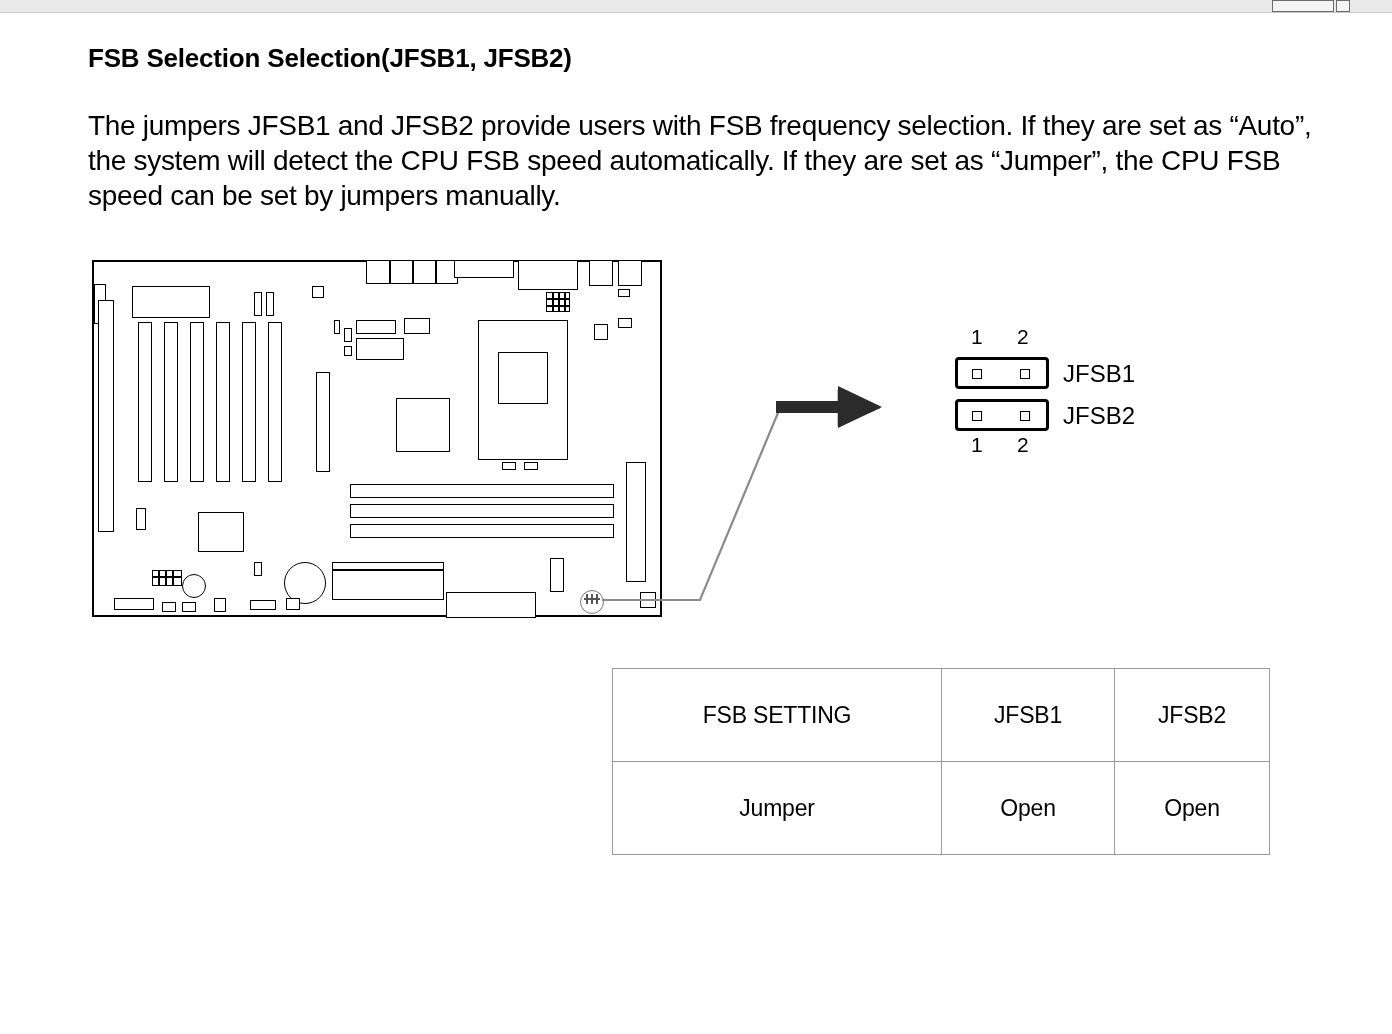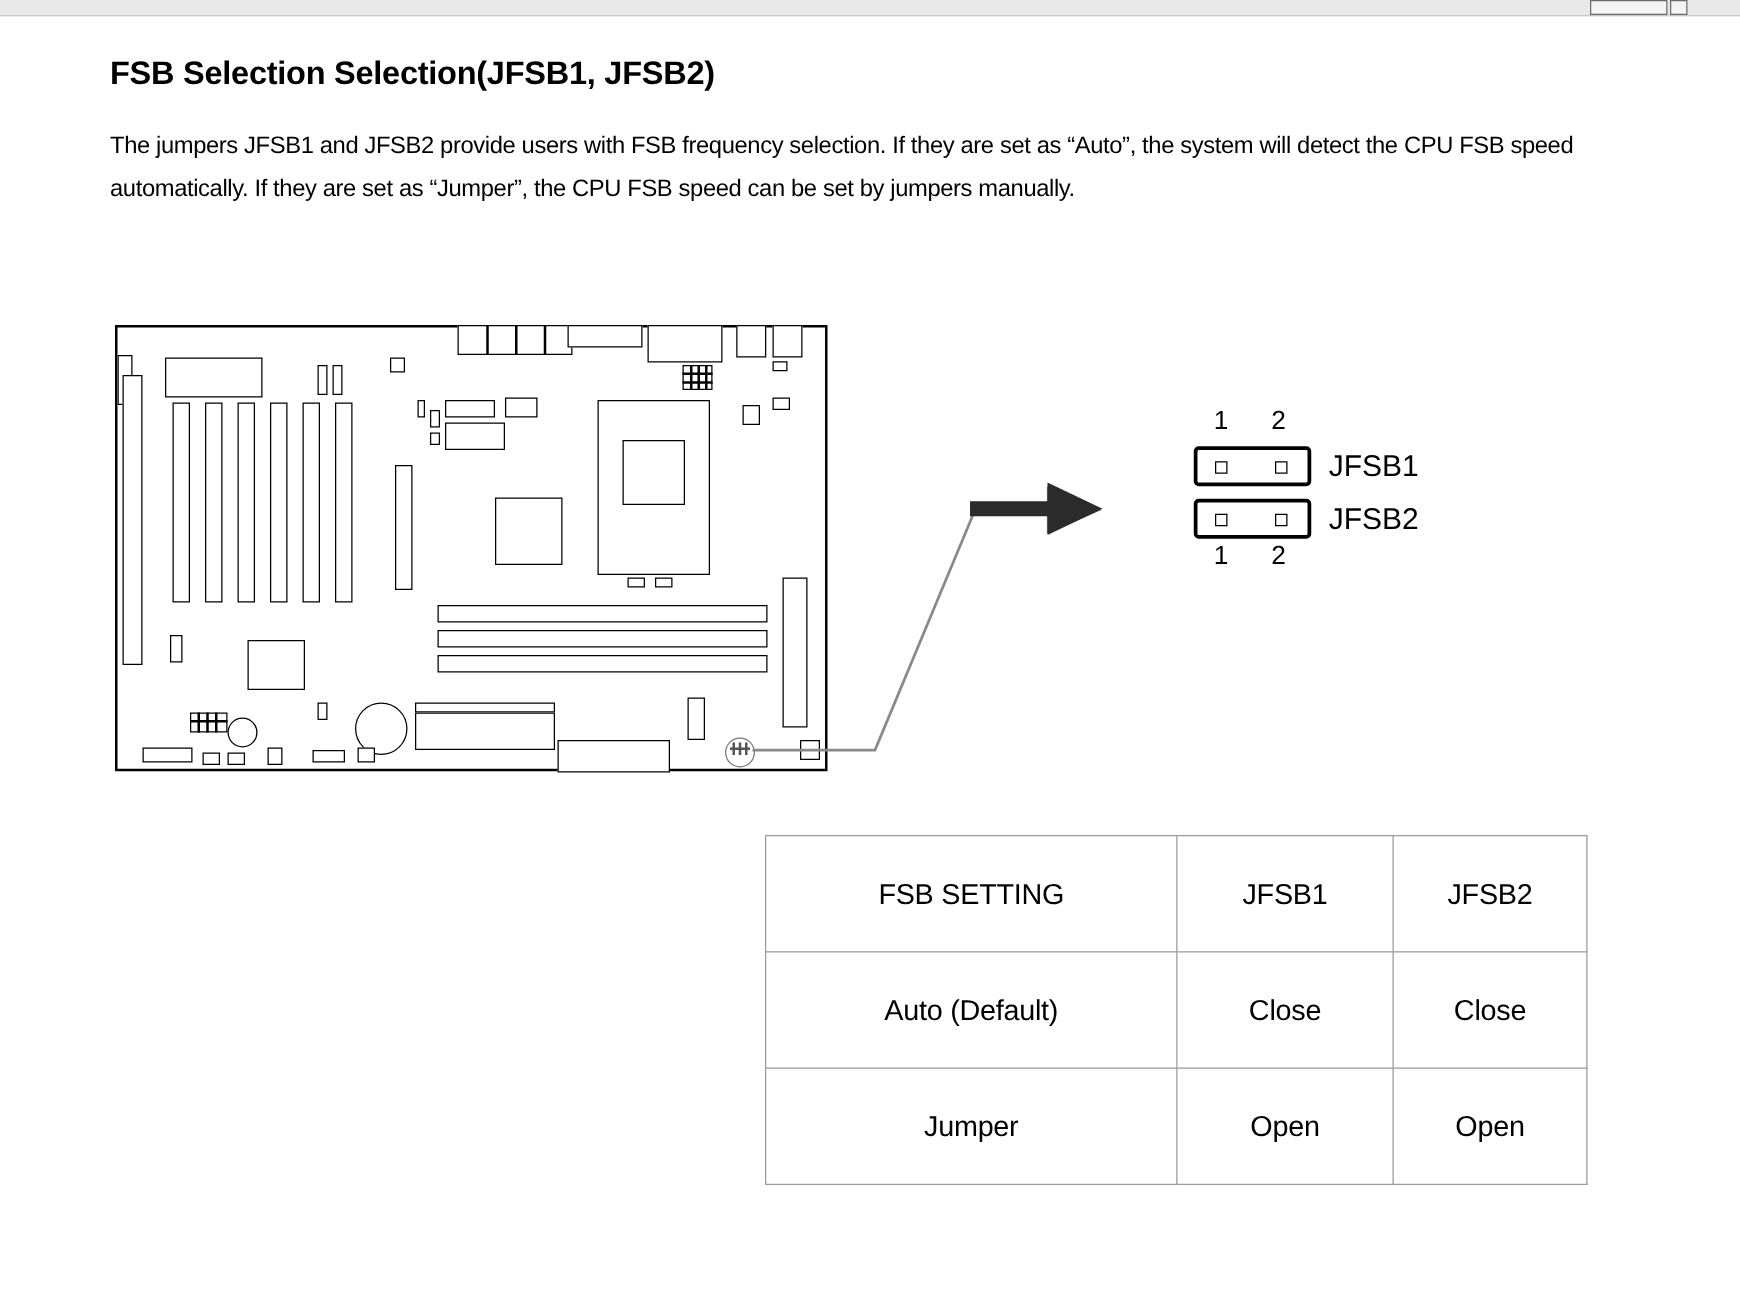--- a/index.html
+++ b/index.html
@@ -55,21 +55,21 @@
     font-weight: bold;
     letter-spacing: -0.2px;
     white-space: nowrap;
   }
 
   #body-text {
     position: absolute;
     left: 88px;
     top: 80px;
     width: 1225px;
-    font-size: 19px;
+    font-size: 28px;
     line-height: 35px;
     letter-spacing: -0.3px;
   }
 
   
   #board {
     position: absolute;
     left: 92px;
     top: 260px;
     width: 570px;
@@ -287,23 +287,18 @@
 </div>
 
 <table id="fsb-table">
   <tbody>
       <tr>
     <td class="c0">FSB SETTING</td>
     <td class="c1">JFSB1</td>
     <td class="c2">JFSB2</td>
   </tr>
   <tr>
-    <td class="c0">Auto (Default)</td>
-    <td class="c1">Close</td>
-    <td class="c2">Close</td>
-  </tr>
-  <tr>
     <td class="c0">Jumper</td>
     <td class="c1">Open</td>
     <td class="c2">Open</td>
   </tr>
 </tbody>
   </table>
 
 </body></html>

